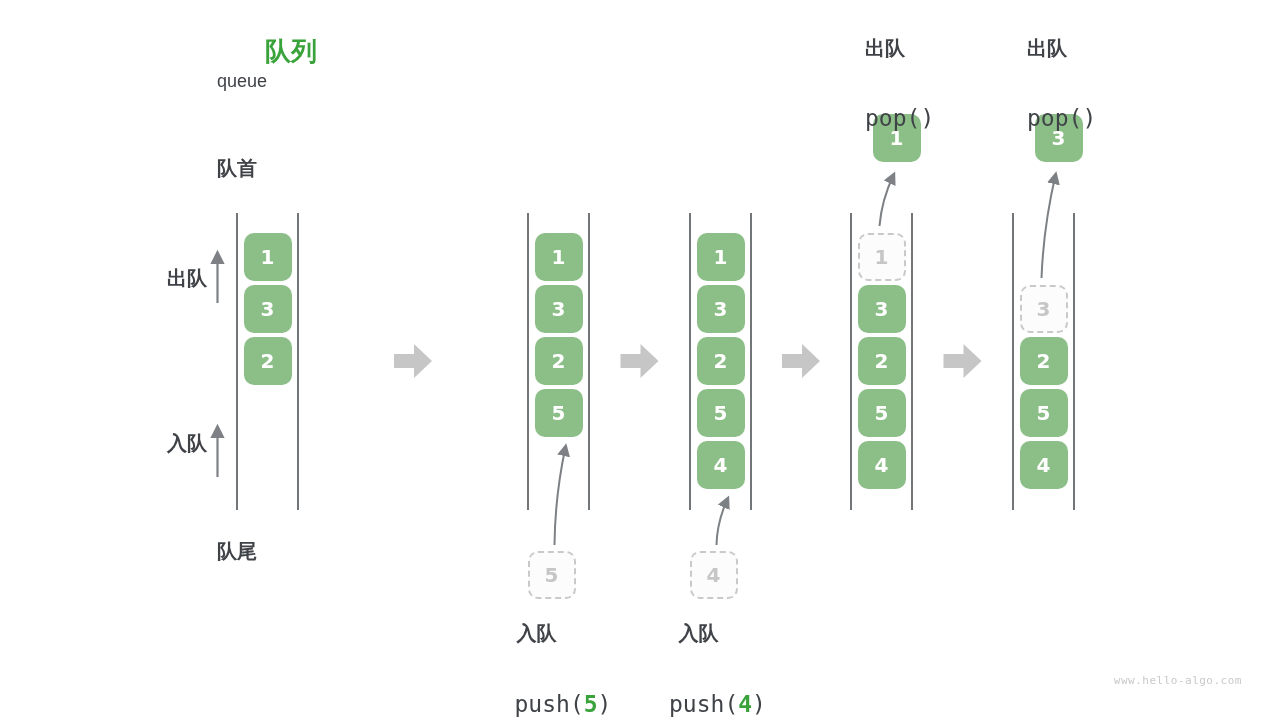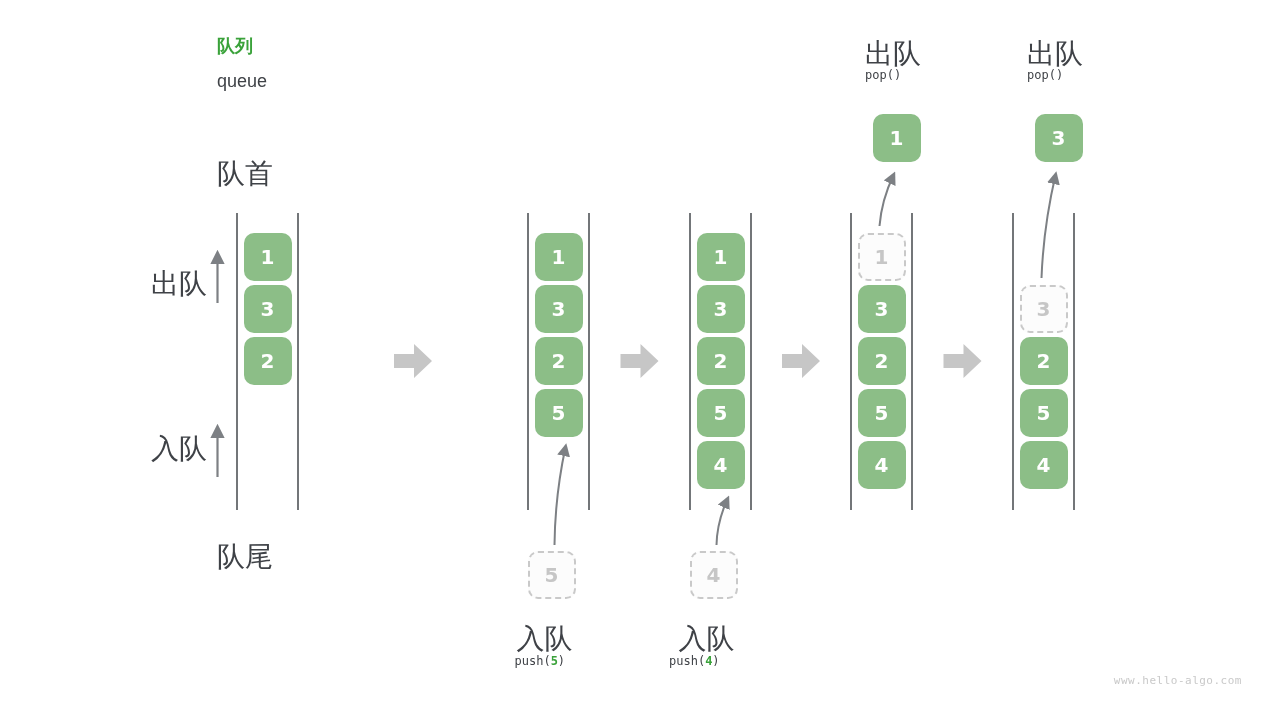--- a/index.html
+++ b/index.html
@@ -10,24 +10,24 @@
   #arrow-layer{position:absolute;left:0;top:0;width:1280px;height:720px;}
   .abs{position:absolute;}
   .cell{
     position:absolute;width:48px;height:48px;border-radius:10px;
     display:flex;align-items:center;justify-content:center;
     font-family:"DejaVu Sans",sans-serif;font-size:20px;font-weight:bold;
     box-sizing:border-box;
   }
   .cell.filled{background:var(--green);color:#ffffff;}
   .cell.ghost{background:#fcfcfc;border:2px dashed var(--ghost-border);color:var(--ghost-text);}
-  .cjk{font-weight:normal;color:var(--ink);font-size:28px;white-space:nowrap;}
-  .code{font-family:"DejaVu Sans Mono","Liberation Mono",monospace;font-size:12px;color:var(--ink);white-space:nowrap;}
+  .cjk{font-weight:bold;color:var(--ink);font-size:20px;white-space:nowrap;}
+  .code{font-family:"DejaVu Sans Mono","Liberation Mono",monospace;font-size:23px;color:var(--ink);white-space:nowrap;margin-top:37px;}
   .code .arg{color:var(--accent);font-weight:bold;}
-  .title-zh{left:217px;top:34px;width:100px;text-align:left;font-size:18px;font-weight:bold;color:var(--accent);}
+  .title-zh{left:217px;top:34px;width:100px;text-align:right;font-size:26px;font-weight:bold;color:var(--accent);}
   .title-en{left:217px;top:71px;width:100px;text-align:left;font-size:18px;color:var(--ink);}
   .lbl-front{left:217px;top:155px;width:100px;}
   .lbl-rear{left:217px;top:538px;width:100px;}
   .lbl-deq{left:145px;top:265px;width:62px;text-align:right;}
   .lbl-enq{left:145px;top:430px;width:62px;text-align:right;}
   .watermark{
     right:38px;top:674px;font-family:"DejaVu Sans Mono","Liberation Mono",monospace;
     font-size:11px;color:var(--wm);letter-spacing:0.5px;
   }
 </style>

